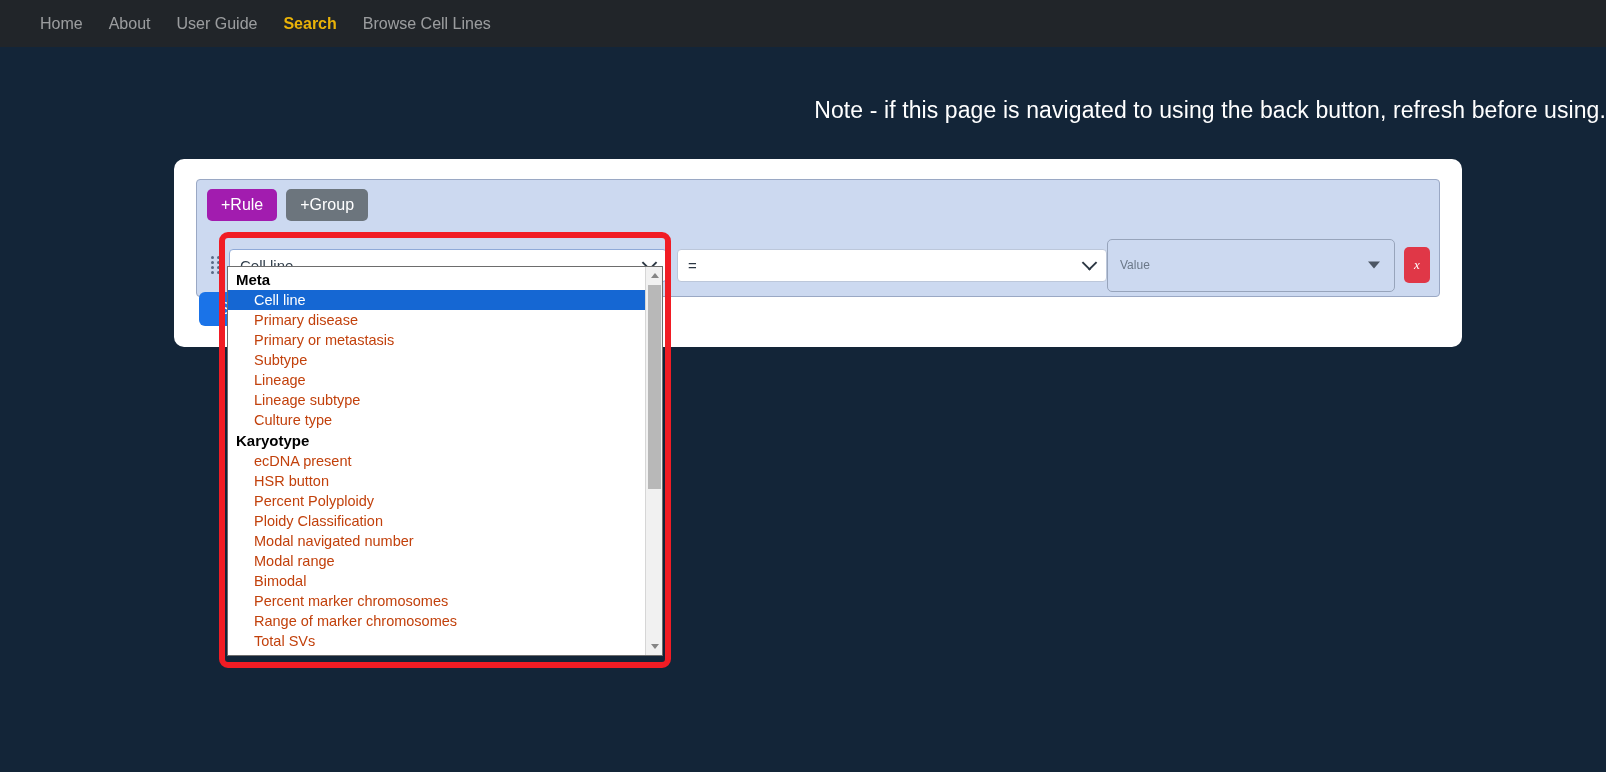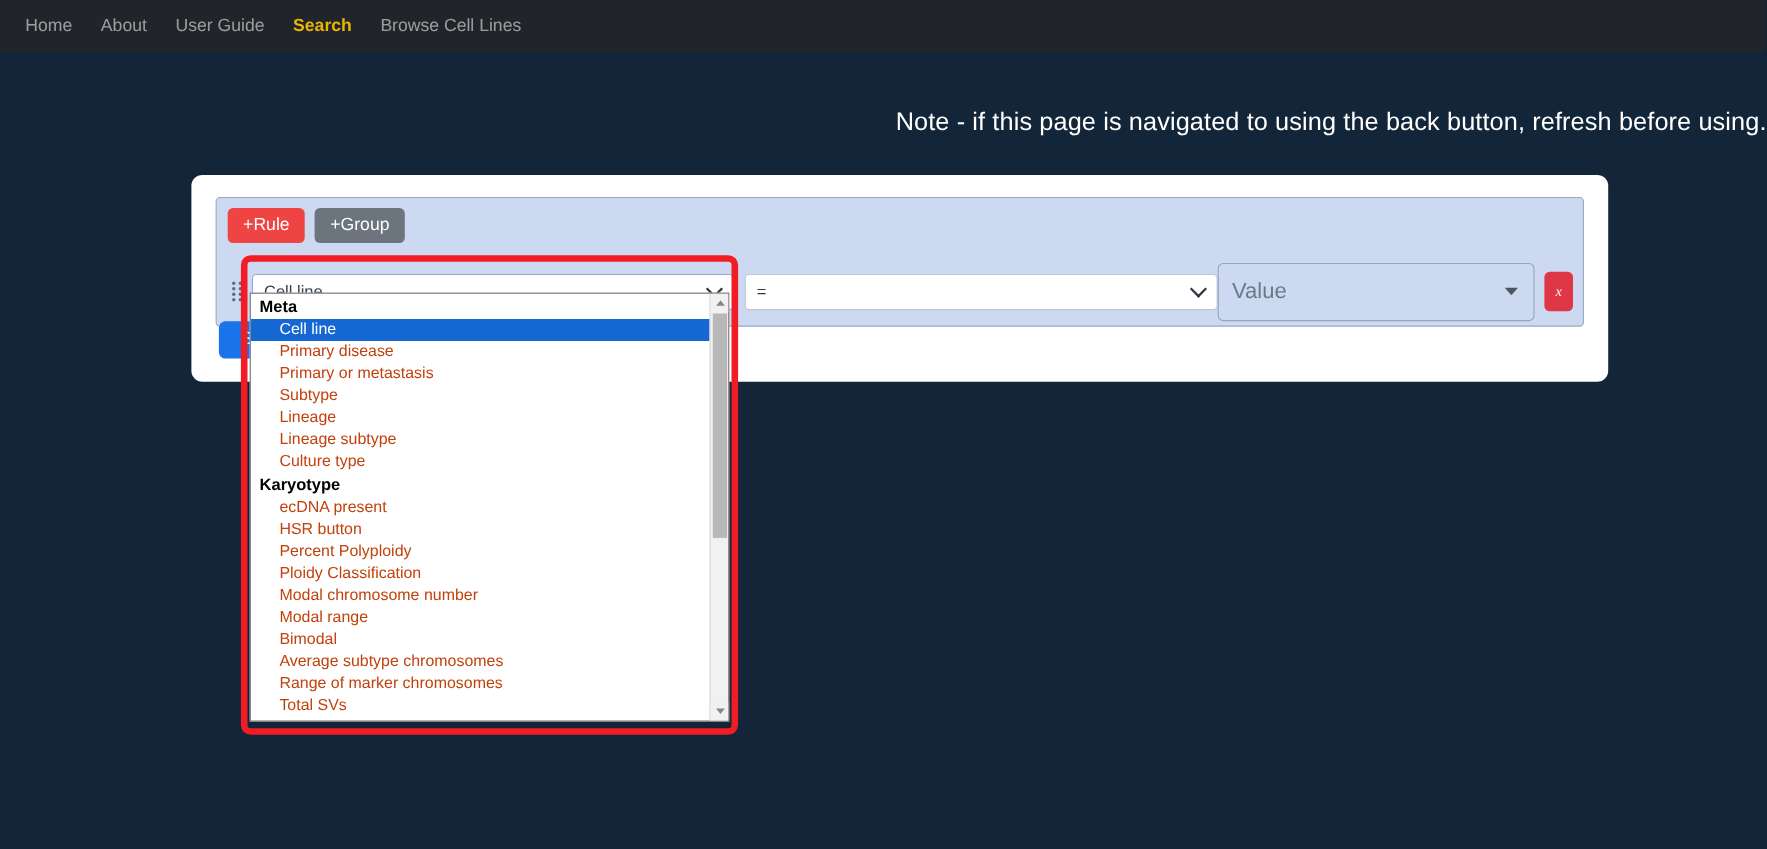--- a/index.html
+++ b/index.html
@@ -10,21 +10,21 @@
     font-family: "Liberation Sans", sans-serif;
   }
   body { background: #132538; }
 
   
   .navbar {
     height: 47px;
     background: #212529;
     display: flex;
     align-items: center;
-    padding-left: 10px;
+    padding-left: 27px;
     gap: 0px;
   }
   .nav-link {
     color: rgba(255,255,255,0.55);
     font-size: 16px;
     padding: 4px 13px;
     text-decoration: none;
     white-space: nowrap;
     line-height: 1.2;
   }
@@ -69,21 +69,21 @@
   .btn {
     border: none;
     border-radius: 5px;
     color: #fff;
     font-size: 16px;
     font-family: "Liberation Sans", sans-serif;
     padding: 6px 14px;
     cursor: pointer;
     line-height: 1.25;
   }
-  .btn-rule { background: #ef4444; }
+  .btn-rule { background: #a21caf; }
   .btn-group { background: #6c757d; }
 
   .rule-row {
     position: absolute;
     left: 10px;
     top: 60px;
     width: 1224px;
     height: 50px;
     display: flex;
     align-items: center;
@@ -147,21 +147,21 @@
   .value-field {
     position: relative;
     width: 288px;
     height: 53px;
     background: #ccd9f0;
     border: 1px solid #97a4bb;
     border-radius: 5px;
     display: flex;
     align-items: center;
     padding: 0 12px;
-    font-size: 20px;
+    font-size: 12px;
     color: #6b7888;
   }
   .tri-down {
     position: absolute;
     right: 14px;
     top: 50%;
     transform: translateY(-50%);
     width: 0; height: 0;
     border-left: 6px solid transparent;
     border-right: 6px solid transparent;
@@ -346,24 +346,24 @@
       <div class="lb-opt">Primary or metastasis</div>
       <div class="lb-opt">Subtype</div>
       <div class="lb-opt">Lineage</div>
       <div class="lb-opt">Lineage subtype</div>
       <div class="lb-opt">Culture type</div>
       <div class="lb-group">Karyotype</div>
       <div class="lb-opt">ecDNA present</div>
       <div class="lb-opt">HSR button</div>
       <div class="lb-opt">Percent Polyploidy</div>
       <div class="lb-opt">Ploidy Classification</div>
-      <div class="lb-opt">Modal chromosome number</div>
+      <div class="lb-opt">Modal navigated number</div>
       <div class="lb-opt">Modal range</div>
       <div class="lb-opt">Bimodal</div>
-      <div class="lb-opt">Average subtype chromosomes</div>
+      <div class="lb-opt">Percent marker chromosomes</div>
       <div class="lb-opt">Range of marker chromosomes</div>
       <div class="lb-opt">Total SVs</div>
       <div class="lb-group">Predictions</div>
     </div>
   <div class="lb-scrollbar">
     <div class="sb-arrow up">
         <span class="caret"></span>
       </div>
     <div class="sb-thumb"></div>
     <div class="sb-arrow down">

